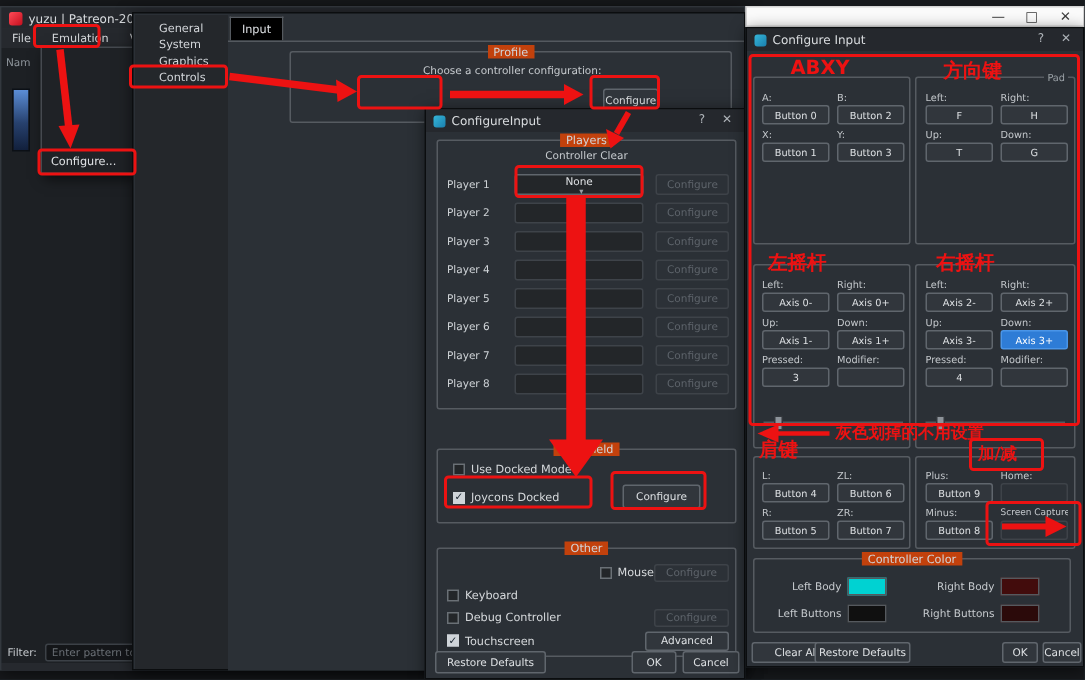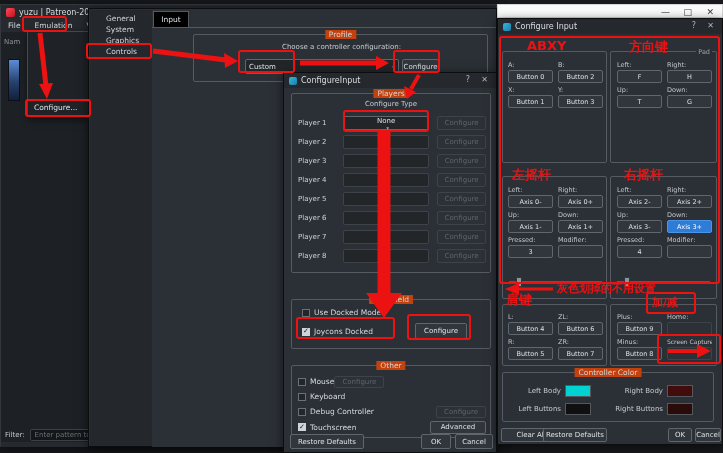--- a/index.html
+++ b/index.html
@@ -98,40 +98,36 @@
           <span>Controls</span>
         </div>
     </div>
     <div class="tab abs" style="left:64px;top:2px;width:36px;height:16px;">
         <span>Input</span>
       </div>
     <div class="pane abs" style="left:63px;top:18px;width:344px;height:420px;">
       <div class="group abs" style="left:41px;top:6px;width:295px;height:48px;">
         <span class="gtitle">Profile</span>
         <span class="abs lbl" style="left:0;top:8px;width:295px;text-align:center;">Choose a controller configuration:</span>
-        <div class="combo abs" style="left:51px;top:24px;width:154px;height:15px;">
-          <span>Custom</span>
-          <span class="arr">▾</span>
-        </div>
         <div class="btn abs" style="left:208px;top:24px;width:37px;height:15px;">Configure</div>
       </div>
     </div>
   </div>
 
   <div class="win abs" style="left:283px;top:72px;width:214px;height:381px;z-index:20;">
     <div class="titlebar abs" style="left:0;top:0;width:212px;height:15px;">
       <span class="dlgico"></span>
       <span>ConfigureInput</span>
       <span class="tctl" style="right:26px;">?</span>
       <span class="tctl" style="right:8px;">✕</span>
     </div>
 
     <div class="group abs" style="left:7px;top:20px;width:200px;height:180px;">
       <span class="gtitle">Players</span>
-      <span class="abs lbl" style="left:0;top:6px;width:198px;text-align:center;">Configure Type</span>
+      <span class="abs lbl" style="left:0;top:6px;width:198px;text-align:center;">Controller Clear</span>
       <div class="abs" style="left:6px;top:22px;width:188px;display:flex;flex-direction:column;gap:5px;">
         <div class="prow">
           <span class="plbl">Player 1</span>
           <div class="combo pcombo">
               <span>None</span>
               <span class="arr">▾</span>
             </div>
           <div class="btn disabled pbtn">Configure</div>
         </div>
         <div class="prow">
@@ -204,21 +200,21 @@
             <i class="chk">✓</i>
           </span>
         <span>Joycons Docked</span>
       </div>
       <div class="btn abs" style="left:123px;top:23px;width:52px;height:16px;">Configure</div>
     </div>
 
     <div class="group abs" style="left:7px;top:292px;width:200px;height:73px;">
       <span class="gtitle">Other</span>
       <div class="abs" style="left:6px;top:9px;width:188px;display:flex;flex-direction:column;gap:2px;">
-        <div style="display:flex;align-items:center;justify-content:flex-start;height:13px;">
+        <div style="display:flex;align-items:center;justify-content:flex-end;height:13px;">
           <div class="cb">
               <span class="cbox"></span>
               <span>Mouse</span>
             </div>
           <div class="btn disabled" style="width:50px;height:12px;">Configure</div>
         </div>
         <div style="display:flex;align-items:center;justify-content:space-between;height:13px;">
           <div class="cb">
               <span class="cbox"></span>
               <span>Keyboard</span>

